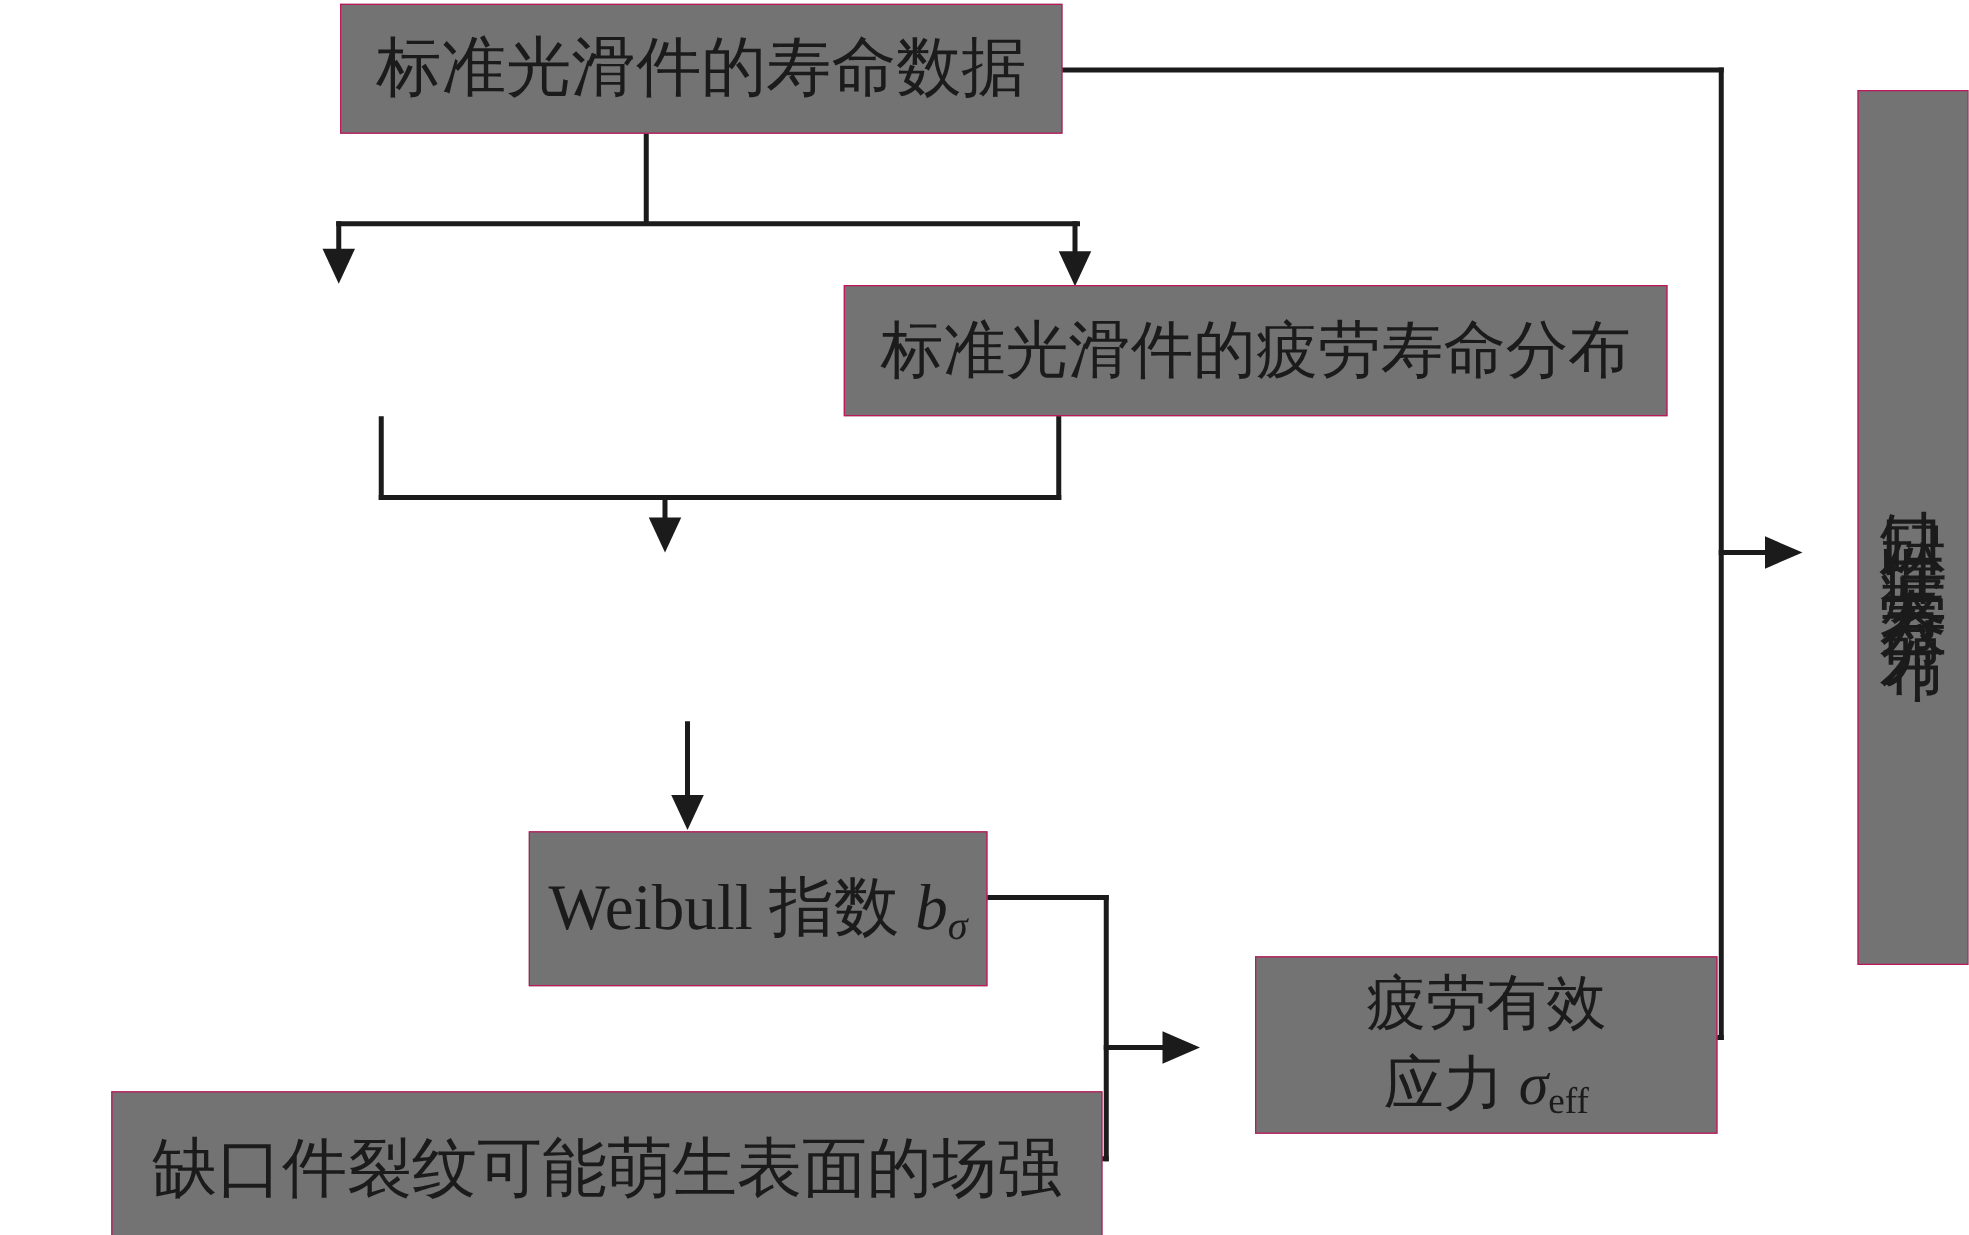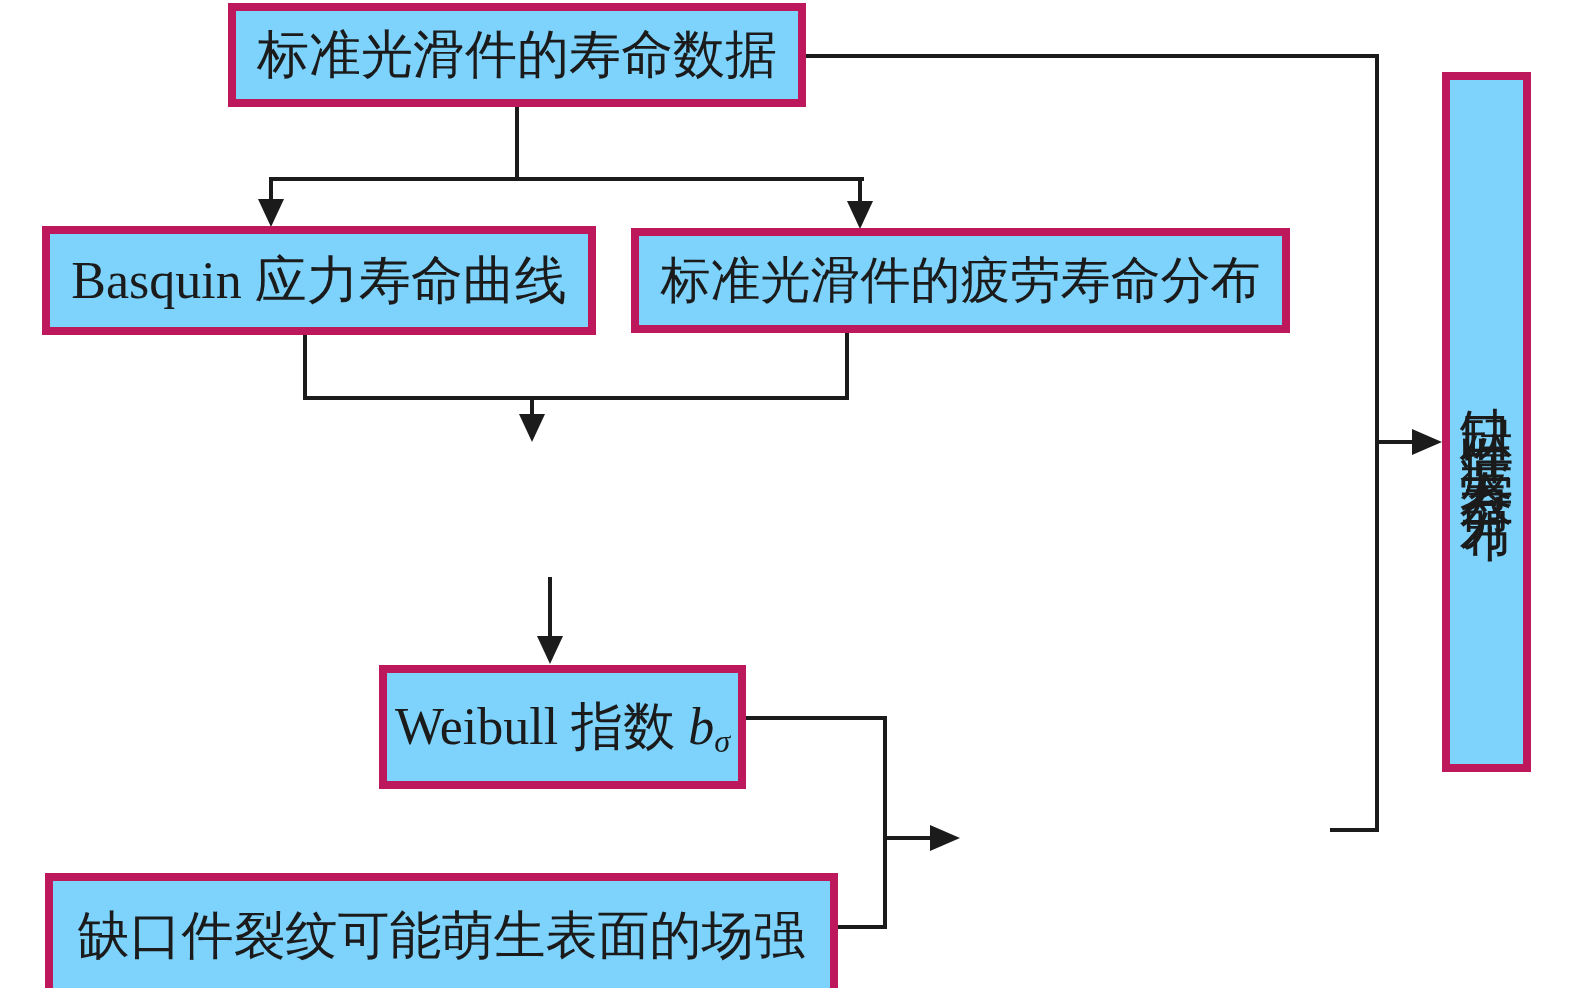--- a/index.html
+++ b/index.html
@@ -12,30 +12,31 @@
     width: 1575px;
     height: 988px;
     background: #ffffff;
     font-family: "Liberation Serif", "DejaVu Serif", serif;
     color: #1b1b1b;
     overflow: hidden;
   }
   .box {
     position: absolute;
     box-sizing: border-box;
-    border: 8px solid #be185d;
-    background: #7dd3fc;
+    border: 1px solid #be185d;
+    background: #737373;
     display: flex;
     align-items: center;
     justify-content: center;
     text-align: center;
     font-size: 52px;
     line-height: 1.15;
     white-space: nowrap;
     z-index: 2;
+    margin-left: 44px;
   }
   .hline {
     position: absolute;
     height: 4px;
     background: #1b1b1b;
     z-index: 1;
   }
   .vline {
     position: absolute;
     width: 4px;
@@ -105,35 +106,38 @@
   <div class="hline" style="left:806px; top:54px; width:573px;"></div>
   <div class="vline" style="left:1375px; top:54px; height:778px;"></div>
   <div class="hline" style="left:1330px; top:828px; width:49px;"></div>
   <div class="hline" style="left:1375px; top:440px; width:39px;"></div>
   <div class="arrow-right" style="left:1412px; top:429px;"></div>
 
   <div class="box" style="left:228px; top:3px; width:578px; height:104px;">
     <span>标准光滑件的寿命数据</span>
   </div>
 
-  <div class="box" style="left:42px; top:226px; width:554px; height:109px;">
-    <span>Basquin 应力寿命曲线</span>
-  </div>
 
   <div class="box" style="left:631px; top:228px; width:659px; height:105px; font-size:50px;">
     <span>标准光滑件的疲劳寿命分布</span>
   </div>
 
 
   <div class="box" style="left:379px; top:665px; width:367px; height:124px;">
     <span><span>Weibull 指数 </span><span class="var">b</span><sub class="it">σ</sub></span>
   </div>
 
   <div class="box" style="left:45px; top:873px; width:793px; height:126px;">
     <span>缺口件裂纹可能萌生表面的场强</span>
   </div>
 
+  <div class="box" style="left:960px; top:765px; width:370px; height:142px; font-size:48px;">
+    <div class="two-line">
+      <div>疲劳有效</div>
+      <div><span>应力 </span><span class="var">σ</span><sub>eff</sub></div>
+    </div>
+  </div>
 
   <div class="box" style="left:1442px; top:72px; width:89px; height:700px; font-size:54px;">
     <span class="vertical-text">缺口件疲劳寿命分布</span>
   </div>
 
 </div>
 
 </body></html>

